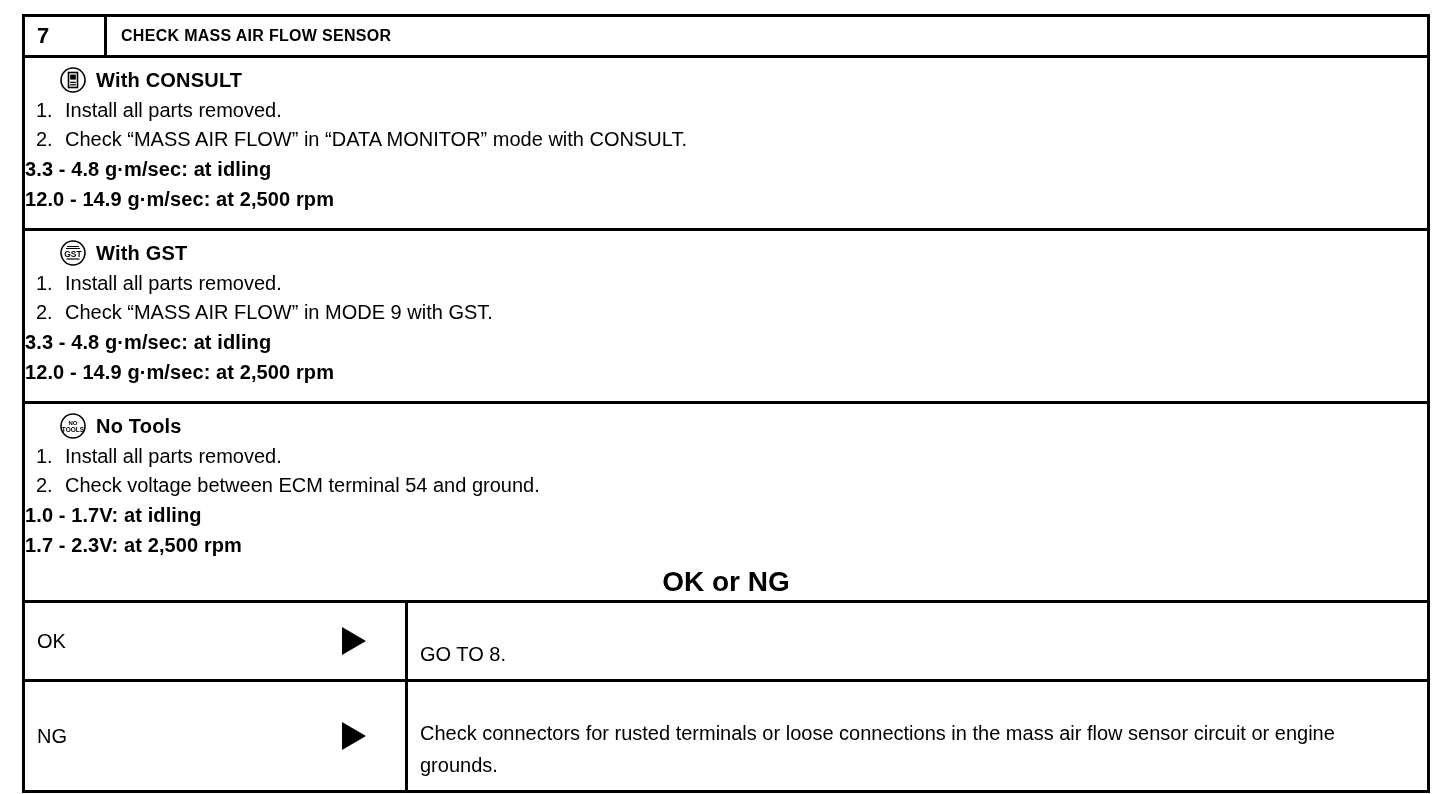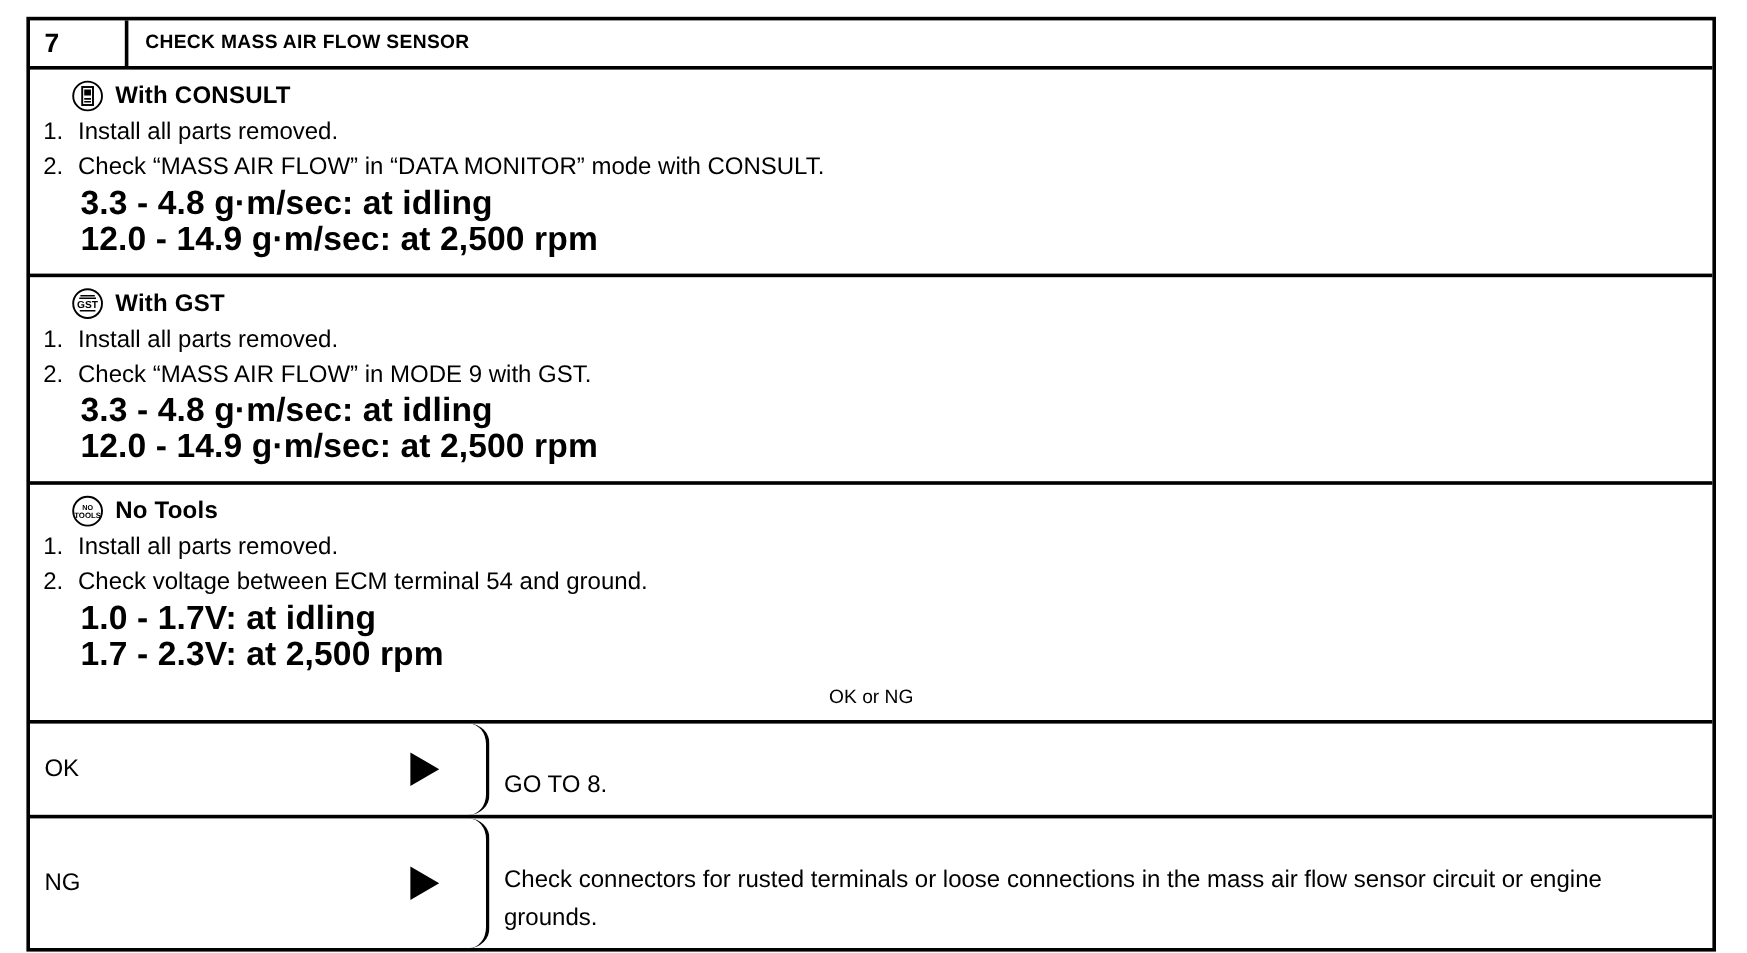--- a/index.html
+++ b/index.html
@@ -109,36 +109,35 @@
   .num-item .num {
     width: 29px;
     flex: 0 0 29px;
   }
   .num-item .num-text {
     flex: 1;
   }
 
   
   .spec-line {
-    font-size: 28px;
+    font-size: 20px;
     font-weight: bold;
     line-height: 30px;
-    padding-left: 42px;
     letter-spacing: 0.1px;
   }
 
   
   .okng-row {
     height: 36px;
     display: flex;
     align-items: center;
     justify-content: center;
     border-bottom: 3px solid #000;
-    font-size: 16px;
-    font-weight: normal;
+    font-size: 28px;
+    font-weight: bold;
   }
 
   
   .result-row {
     display: flex;
     align-items: stretch;
     border-bottom: 3px solid #000;
     min-height: 44px;
   }
   .result-row.last-result {
@@ -146,21 +145,20 @@
   }
   .result-label-cell {
     width: 383px;
     flex: 0 0 383px;
     box-sizing: border-box;
     border-right: 3px solid #000;
     display: flex;
     align-items: center;
     position: relative;
     padding-left: 12px;
-    border-radius: 17px;
   }
   .result-label {
     font-size: 20px;
   }
   .arrow-icon {
     position: absolute;
     left: 317px;
     top: 50%;
     transform: translateY(-50%);
     width: 0;

